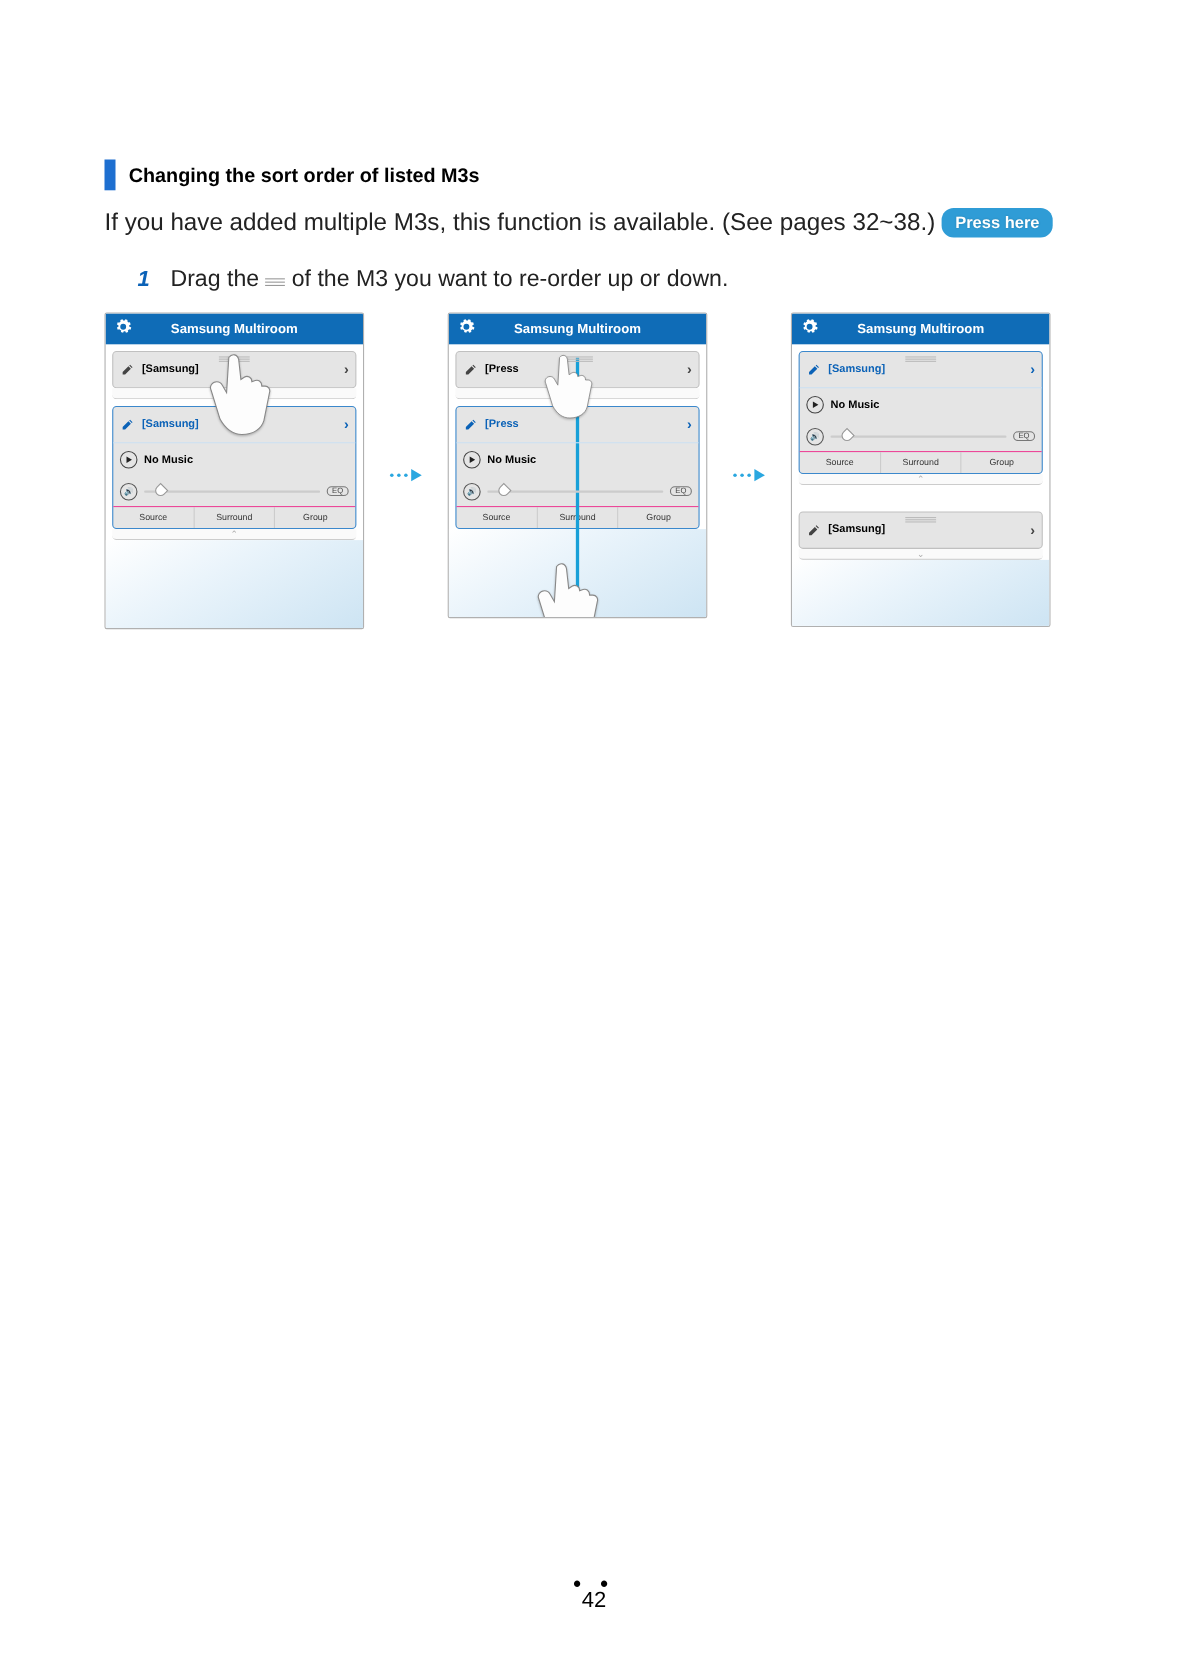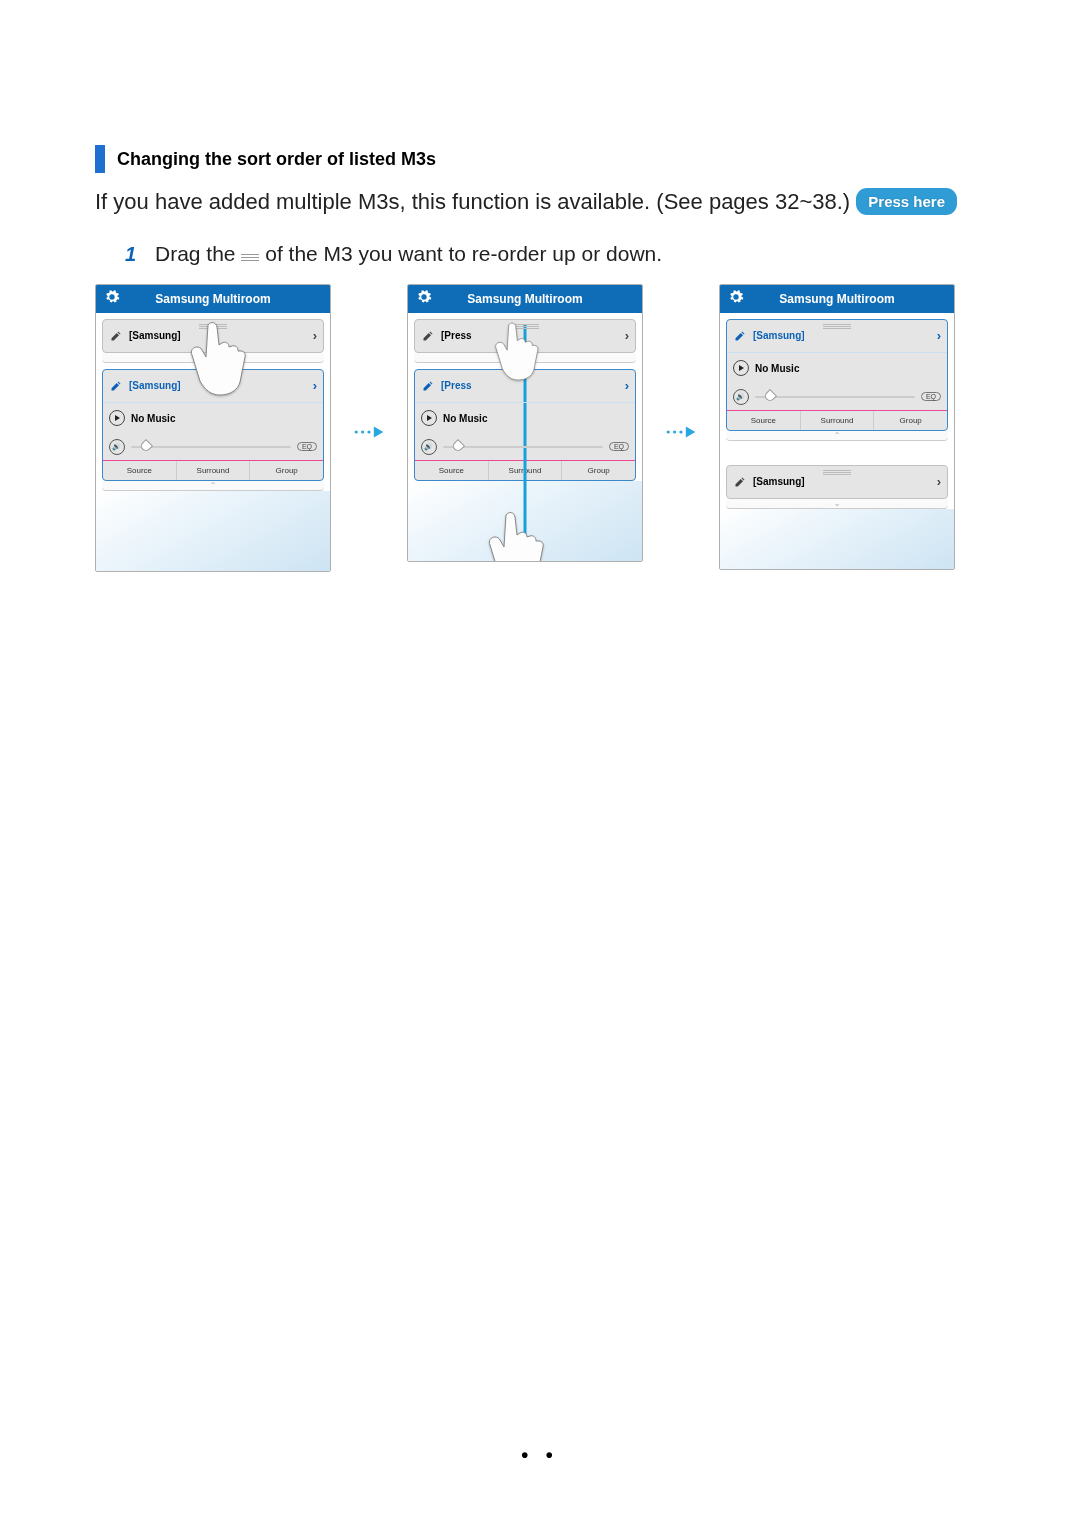--- a/index.html
+++ b/index.html
@@ -320,13 +320,14 @@
       <div class="caret-line">⌄</div>
 
       <div class="shot-fade" style="height:60px"></div>
     </div>
 
   </div>
 </div>
 
 <div class="footer">
   <div class="footer-dots">• •</div>
+  <div class="footer-num">42</div>
 </div>
 
 </body></html>

